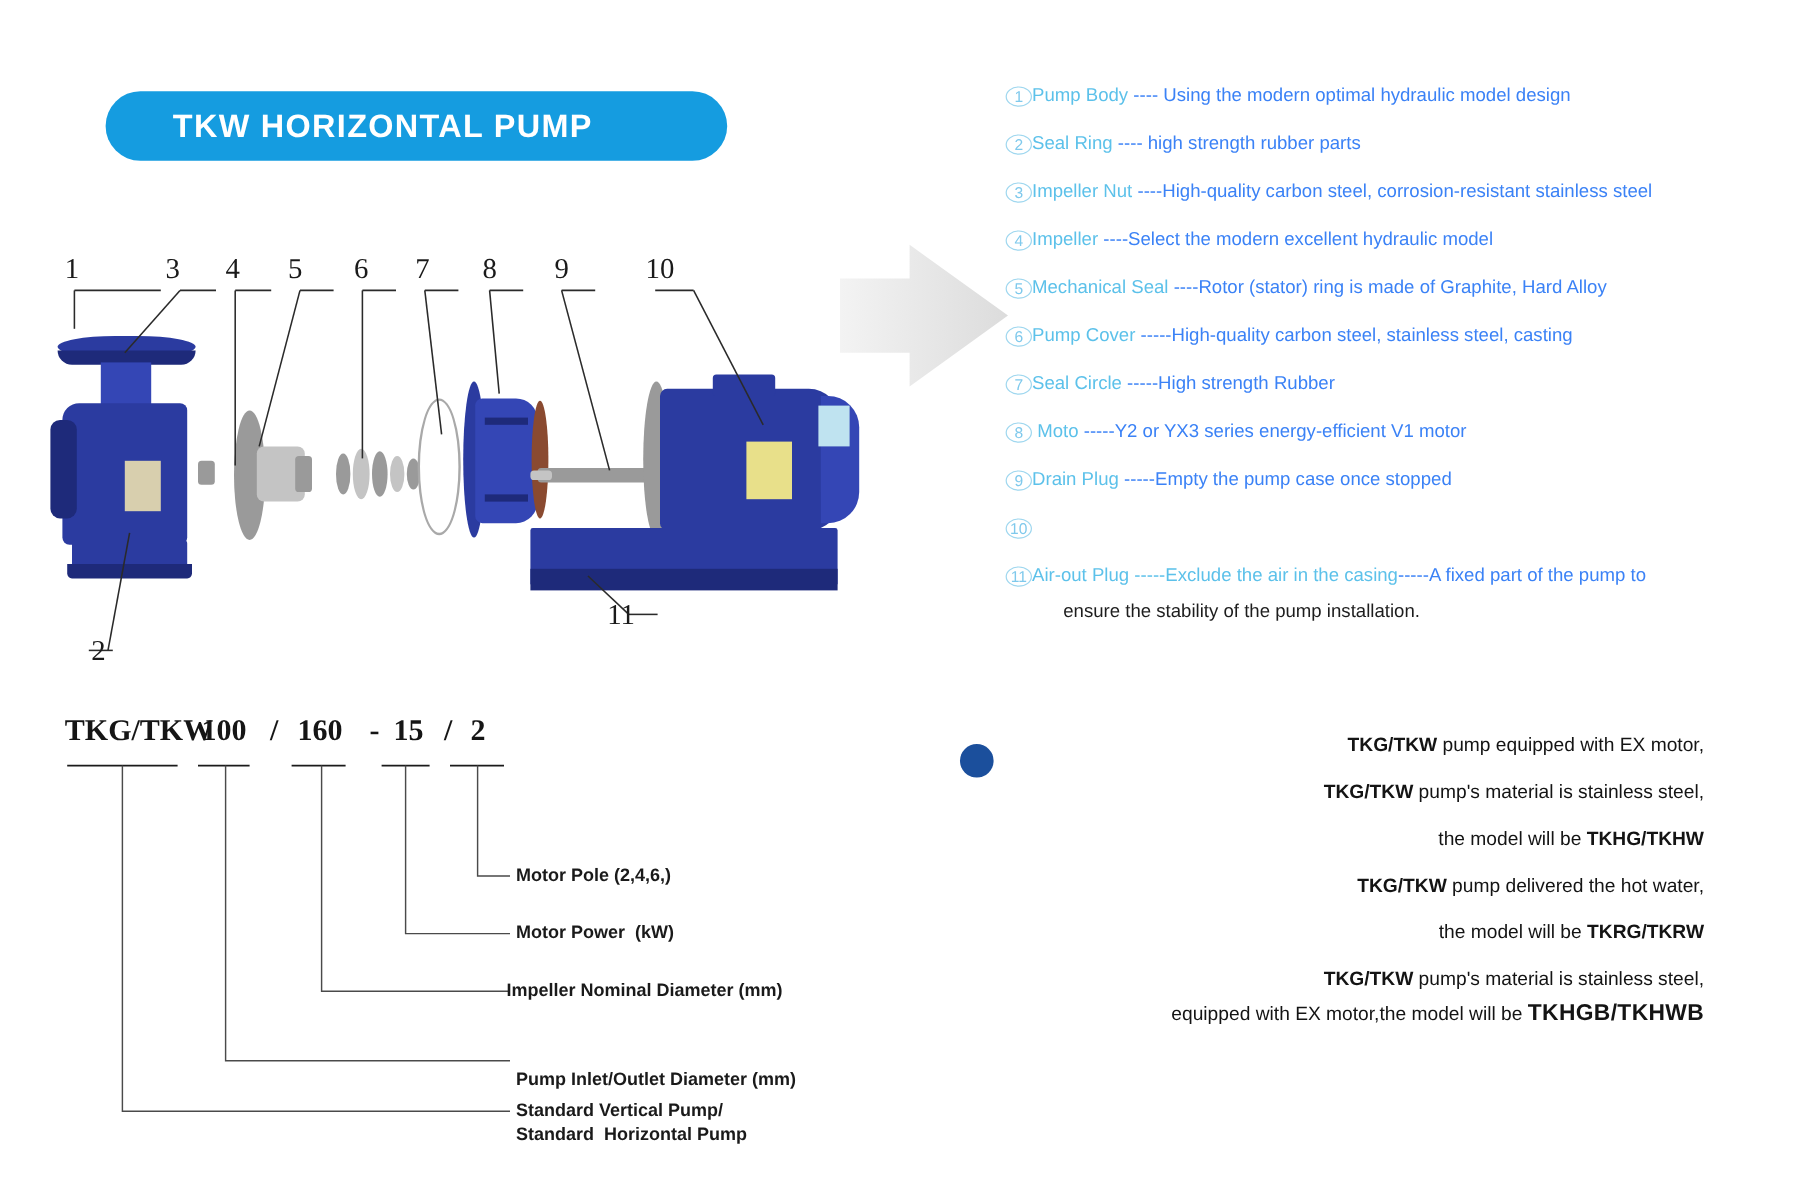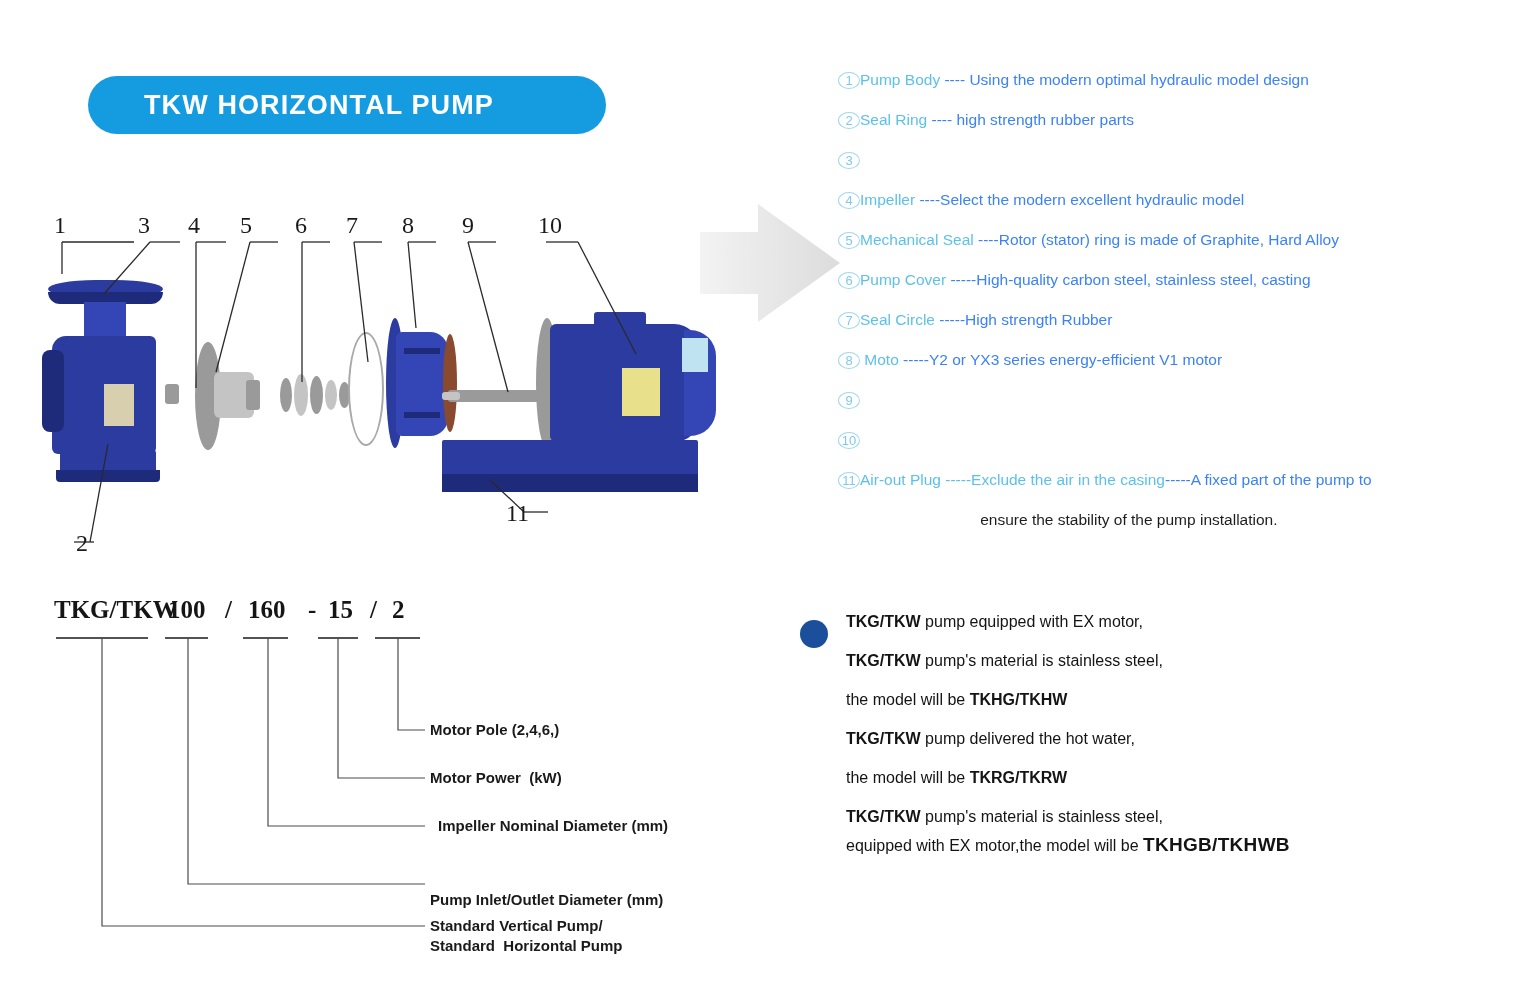--- a/index.html
+++ b/index.html
@@ -66,42 +66,42 @@
     border:1px solid #9fd7ef;
     border-radius:50%;
     height:17px;line-height:16px;
     text-align:center;
     margin-top:2px;
     box-sizing:border-box;
   }
   .lname{color:#5cc1ea;white-space:pre;}
   .ldesc{color:#3b82f6;}
   .ldesc-blue{color:#5cc1ea;}
-  .lcont{display:block;padding-left:26px;margin-top:20px;color:#1d1d1d;text-align:center;}
+  .lcont{display:block;padding-left:26px;margin-top:10px;color:#1d1d1d;}
 
   
   #nomenclature{left:40px;top:596px;width:700px;height:380px;}
   .nom-code{
     position:absolute;top:0;
     font-family:"Liberation Serif", serif;
     font-size:25px;font-weight:bold;color:#151515;
     white-space:pre;
   }
   #nom-lines{position:absolute;left:0;top:0;width:700px;height:380px;overflow:visible;}
   .nom-label{
     position:absolute;
     font-size:15px;
     font-weight:bold;
     color:#1a1a1a;
     white-space:pre;
     line-height:19px;
   }
 
   
-  #notes{left:800px;top:612px;width:620px;}
+  #notes{left:800px;top:612px;width:620px;text-align:right;}
   #notes-bullet{
     position:absolute;left:0;top:8px;
     width:28px;height:28px;border-radius:50%;
     background:#1b4f9c;
   }
   .note-line{
     font-size:16px;color:#141414;
     line-height:20px;
     height:39px;
     padding-left:46px;
@@ -218,20 +218,21 @@
     <span><span class="lname">Pump Body</span><span class="ldesc"> ---- Using the modern optimal hydraulic model design</span></span>
   </div>
 
   <div class="legend-row">
     <span class="lnum">2</span>
     <span><span class="lname">Seal Ring</span><span class="ldesc"> ---- high strength rubber parts</span></span>
   </div>
 
   <div class="legend-row">
     <span class="lnum">3</span>
+    <span><span class="lname">Impeller Nut</span><span class="ldesc"> ----High-quality carbon steel, corrosion-resistant stainless steel</span></span>
   </div>
 
   <div class="legend-row">
     <span class="lnum">4</span>
     <span><span class="lname">Impeller</span><span class="ldesc"> ----Select the modern excellent hydraulic model</span></span>
   </div>
 
   <div class="legend-row">
     <span class="lnum">5</span>
     <span><span class="lname">Mechanical Seal</span><span class="ldesc"> ----Rotor (stator) ring is made of Graphite, Hard Alloy</span></span>
@@ -247,20 +248,21 @@
     <span><span class="lname">Seal Circle</span><span class="ldesc"> -----High strength Rubber</span></span>
   </div>
 
   <div class="legend-row">
     <span class="lnum">8</span>
     <span><span class="lname"> Moto</span><span class="ldesc"> -----Y2 or YX3 series energy-efficient V1 motor</span></span>
   </div>
 
   <div class="legend-row">
     <span class="lnum">9</span>
+    <span><span class="lname">Drain Plug</span><span class="ldesc"> -----Empty the pump case once stopped</span></span>
   </div>
 
   <div class="legend-row">
     <span class="lnum">10</span>
   </div>
 
   <div class="legend-row two-line">
     <span class="lnum">11</span>
     <span>
       <span class="lname">Air-out Plug</span><span class="ldesc-blue"> -----Exclude the air in the casing</span><span class="ldesc">-----A fixed part of the pump to</span>
@@ -294,21 +296,21 @@
       <path d="M358,42 L358,134 L385,134"></path>
       <path d="M298,42 L298,182 L385,182"></path>
       <path d="M228,42 L228,230 L385,230"></path>
       <path d="M148,42 L148,288 L385,288"></path>
       <path d="M62,42 L62,330 L385,330"></path>
     </g>
   </svg>
 
   <span class="nom-label" style="left:390px;top:124px;">Motor Pole (2,4,6,)</span>
   <span class="nom-label" style="left:390px;top:172px;">Motor Power  (kW)</span>
-  <span class="nom-label" style="left:398px;top:220px;">Impeller Nominal Diameter (mm)</span>
+  <span class="nom-label" style="left:382px;top:220px;">Impeller Nominal Diameter (mm)</span>
   <span class="nom-label" style="left:390px;top:294px;">Pump Inlet/Outlet Diameter (mm)</span>
   <span class="nom-label" style="left:390px;top:320px;">Standard Vertical Pump/</span>
   <span class="nom-label" style="left:390px;top:340px;">Standard  Horizontal Pump</span>
 </div>
 
 <div class="abs" id="notes">
   <div id="notes-bullet"></div>
 
   <div class="note-line"><span class="nb">TKG/TKW</span><span> pump equipped with EX motor,</span></div>
 

